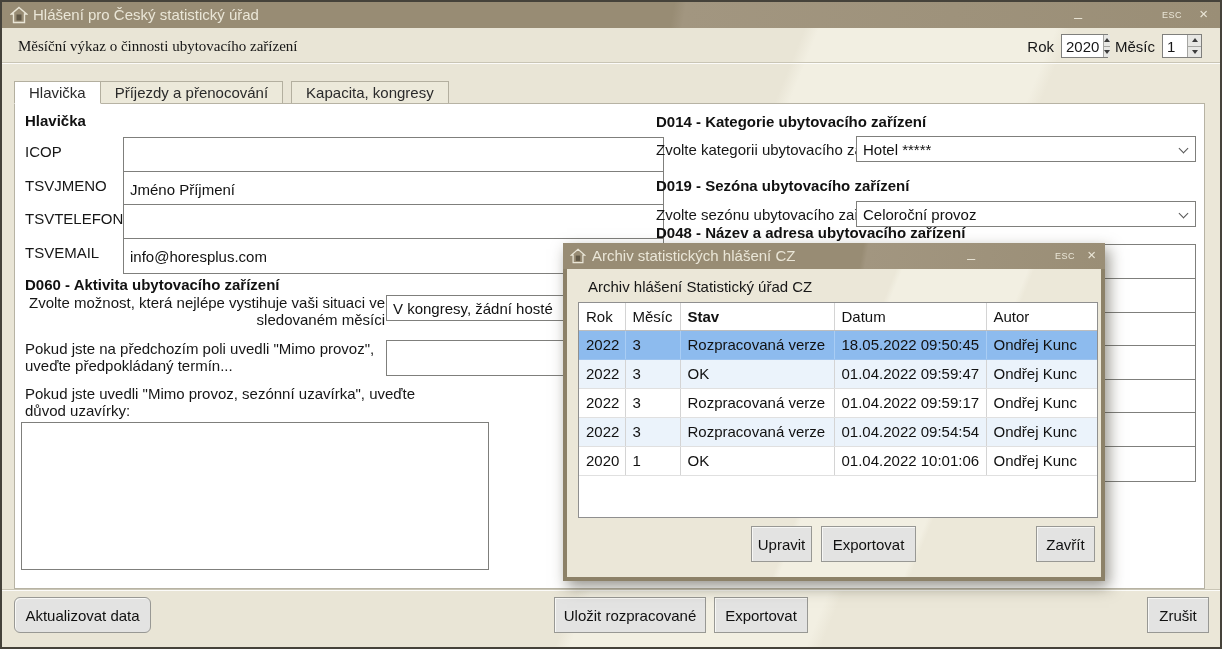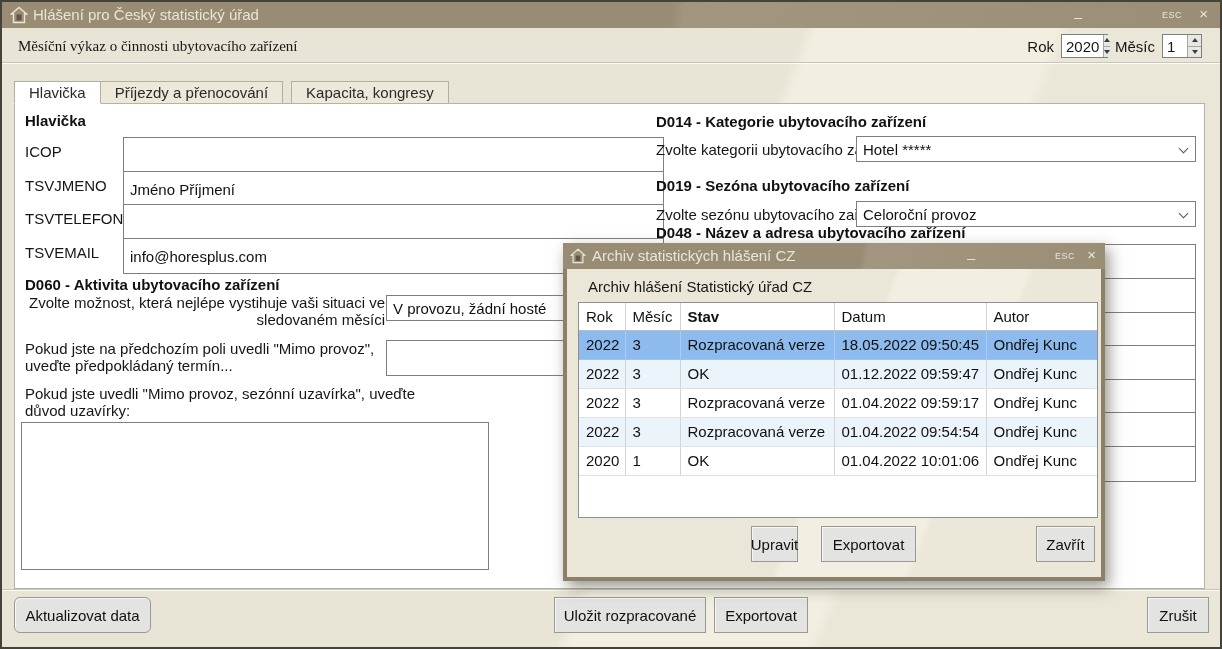--- a/index.html
+++ b/index.html
@@ -149,21 +149,21 @@
     <div class="lbl" style="left:10px; top:106px;">TSVTELEFON</div>
     <input class="tf" style="left: 108px; top: 100px; width: 541px;" value="">
 
     <div class="lbl" style="left:10px; top:140px;">TSVEMAIL</div>
     <input class="tf" style="left: 108px; top: 134px; width: 541px;" value="info@horesplus.com">
 
     <div class="ttl" style="left:10px; top:172px;">D060 - Aktivita ubytovacího zařízení</div>
 
     <div class="lbl" style="left:10px; top:190px; width:360px;text-align:right;">Zvolte možnost, která nejlépe vystihuje vaši situaci ve sledovaném měsíci</div>
     <div class="select" style="left:371px; top:191px; width:278px;">
-      <span>V provozu, žádní hosté</span>
+      <span>V kongresy, žádní hosté</span>
       <span class="chev"></span>
     </div>
 
     <div class="lbl" style="left:10px; top:236px; width:362px;">Pokud jste na předchozím poli uvedli "Mimo provoz", uveďte předpokládaný termín...</div>
     <input class="tf" style="left: 371px; top: 236px; width: 278px;" value="">
 
     <div class="lbl" style="left:10px; top:281px; width:400px;">Pokud jste uvedli "Mimo provoz, sezónní uzavírka", uveďte důvod uzavírky:</div>
     <textarea class="ta" style="left: 6px; top: 318px; width: 468px; height: 148px;"></textarea>
 
     <div class="ttl" style="left:641px; top:9px;">D014 - Kategorie ubytovacího zařízení</div>
@@ -233,21 +233,21 @@
               <td>2022</td>
               <td>3</td>
               <td>Rozpracovaná verze</td>
               <td>18.05.2022 09:50:45</td>
               <td>Ondřej Kunc</td>
             </tr>
             <tr class="alt">
               <td>2022</td>
               <td>3</td>
               <td>OK</td>
-              <td>01.12.2022 09:59:47</td>
+              <td>01.04.2022 09:59:47</td>
               <td>Ondřej Kunc</td>
             </tr>
             <tr>
               <td>2022</td>
               <td>3</td>
               <td>Rozpracovaná verze</td>
               <td>01.04.2022 09:59:17</td>
               <td>Ondřej Kunc</td>
             </tr>
             <tr class="alt">
@@ -261,20 +261,20 @@
               <td>2020</td>
               <td>1</td>
               <td>OK</td>
               <td>01.04.2022 10:01:06</td>
               <td>Ondřej Kunc</td>
             </tr>
           </tbody>
         </table>
       </div>
 
-      <div class="btn" style="left:184px; top:257px; width:47px;">Upravit</div>
+      <div class="btn" style="left:184px; top:257px; width:61px;">Upravit</div>
       <div class="btn" style="left:254px; top:257px; width:95px;">Exportovat</div>
       <div class="btn" style="left:469px; top:257px; width:59px;">Zavřít</div>
     </div>
   </div>
 
 </div>
 </div>
 
 </body></html>

